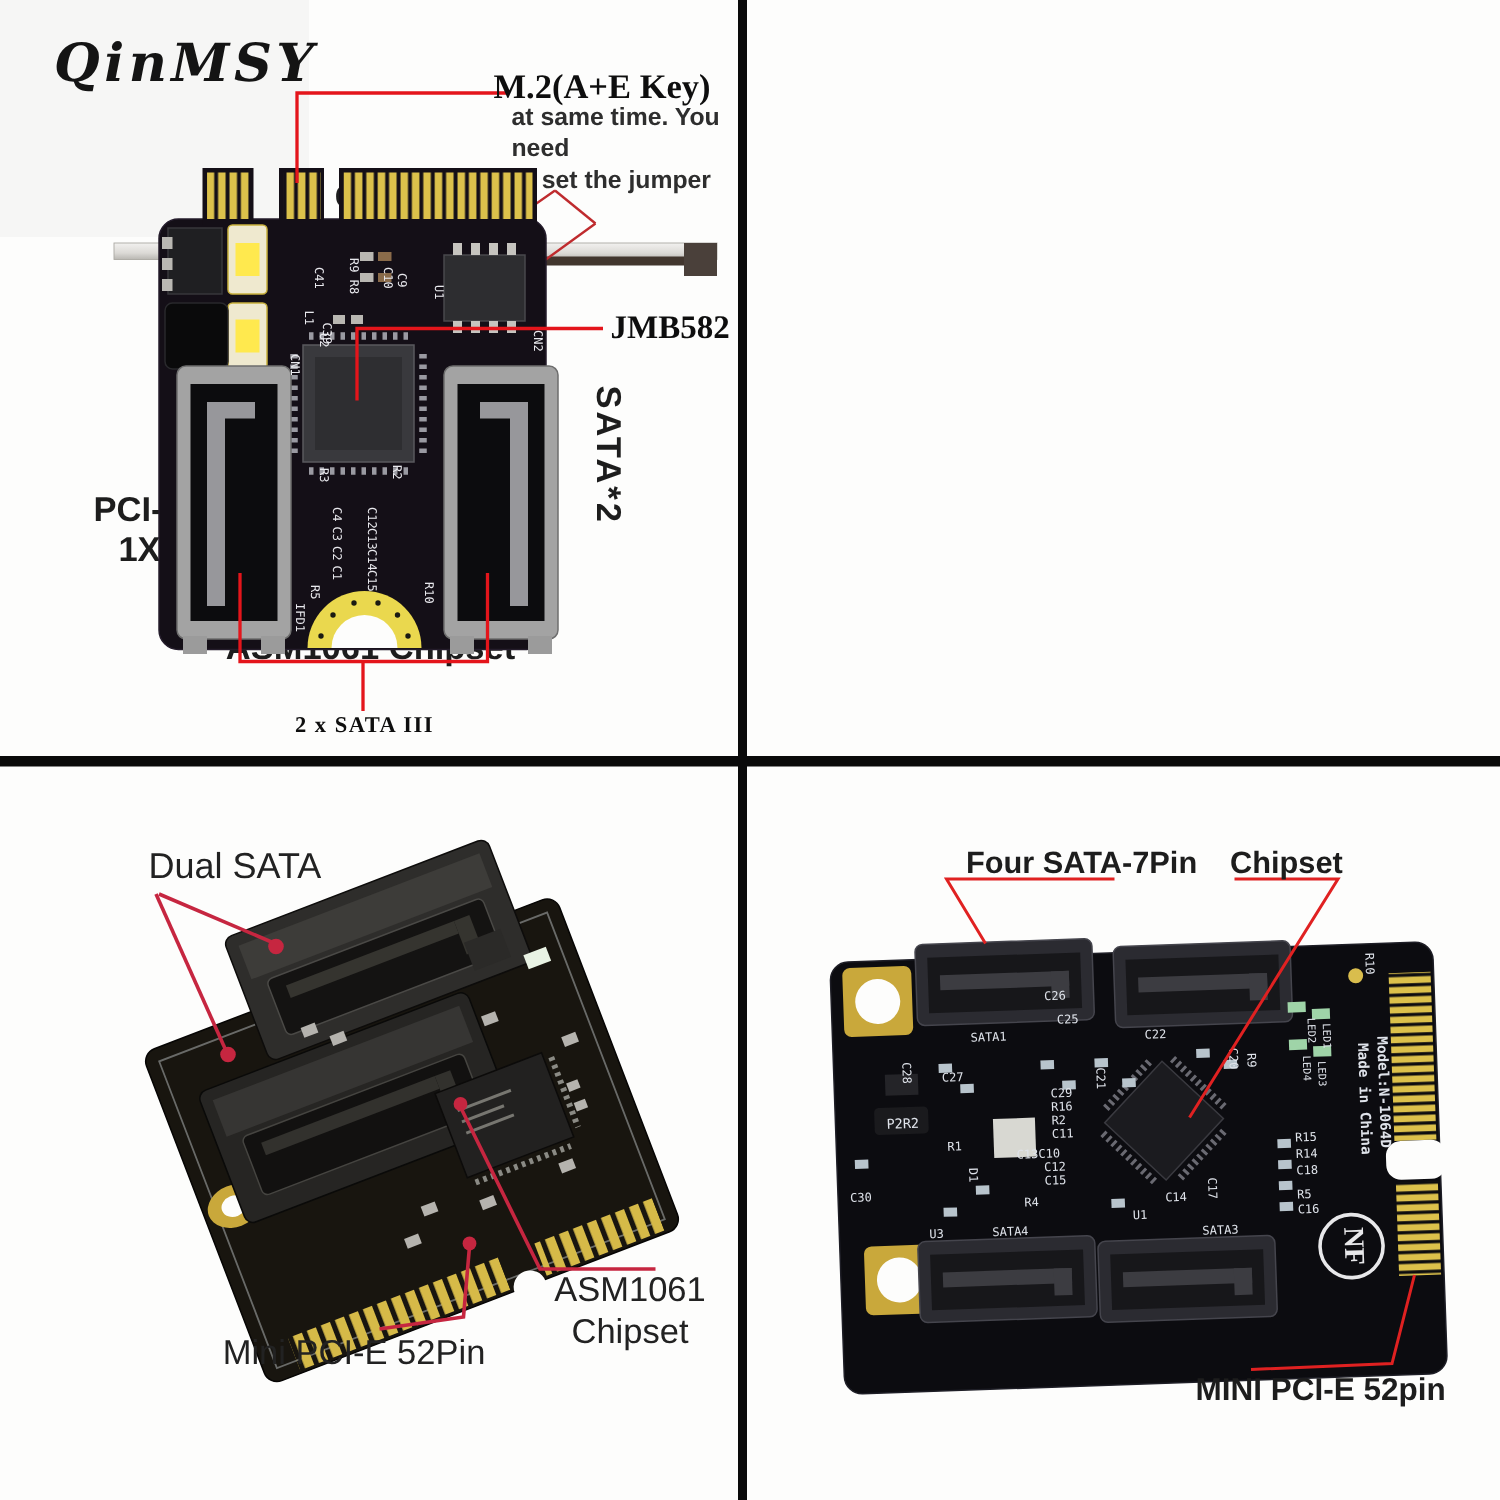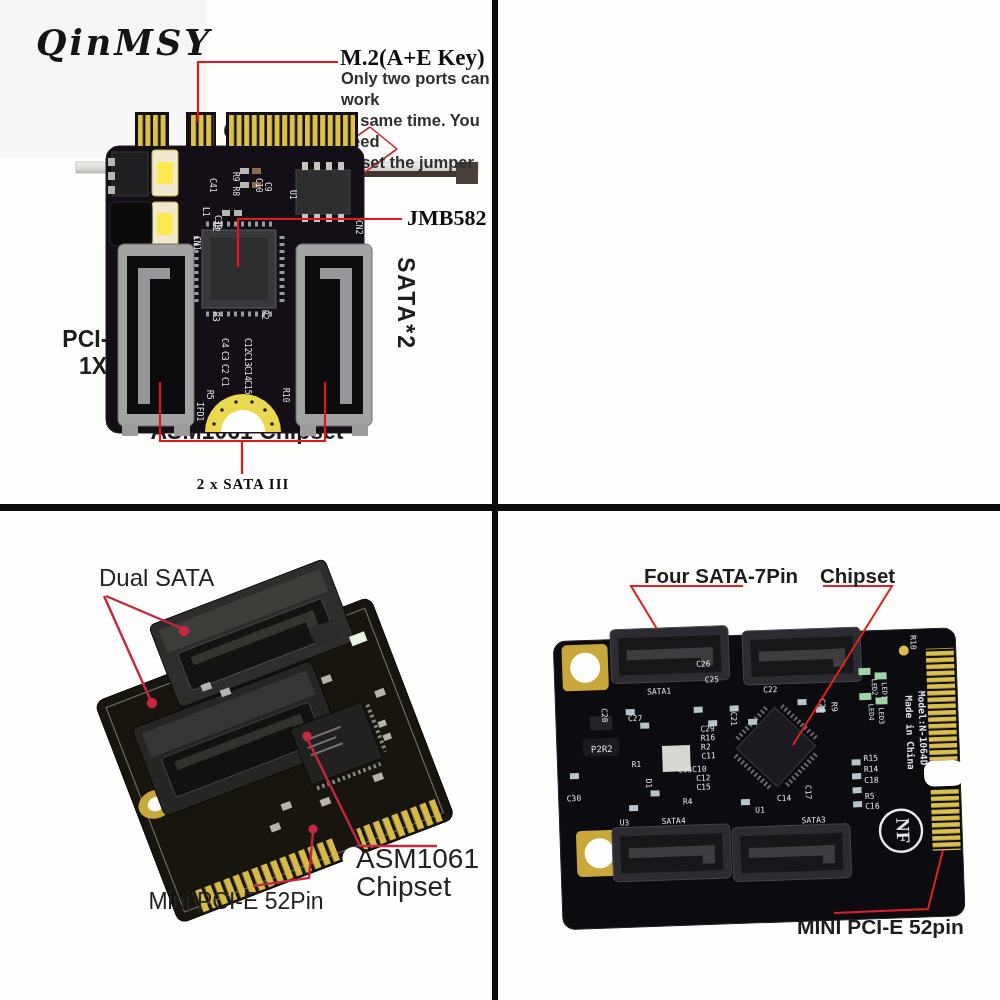--- a/index.html
+++ b/index.html
@@ -19,25 +19,25 @@
   .lbl-sans{font-family:"Liberation Sans",sans-serif;font-weight:400;color:#222;}
   .lbl-serif-bold{font-family:"Liberation Serif",serif;font-weight:bold;color:#0e0e0e;}
   #brand{left:36px;top:22px;font-family:"DejaVu Serif",serif;font-style:italic;font-weight:bold;
          font-size:35px;letter-spacing:3px;color:#141414;}
   #note{left:341px;top:68px;width:156px;font-size:16.5px;line-height:21px;color:#2e2e2e;}
   #esata-label{left:223px;top:114px;font-size:27px;letter-spacing:1px;}
   #pcie-label{left:56px;top:326px;width:74px;text-align:center;font-size:23px;line-height:27px;}
   #sata2-label{left:392px;top:257px;font-size:23px;letter-spacing:2px;
                writing-mode:vertical-rl;text-orientation:mixed;}
   #asm-tl-label{left:116px;top:418px;width:262px;text-align:center;font-size:23px;}
-  #m2-label{left:340px;top:45px;font-size:23px;}
+  #m2-label{left:329px;top:45px;font-size:23px;}
   #jmb-label{left:407px;top:205px;font-size:22px;}
   #sata3-label{left:163px;top:476px;width:160px;text-align:center;font-size:15px;letter-spacing:1px;}
   #dual-label{left:99px;top:59px;font-size:24px;}
-  #asm-bl-label{left:356px;top:340px;width:128px;text-align:left;font-size:28px;line-height:28px;}
+  #asm-bl-label{left:356px;top:340px;width:128px;text-align:center;font-size:23px;line-height:28px;}
   #mini-bl-label{left:146px;top:382px;width:180px;text-align:center;font-size:23px;line-height:28px;}
   #four-label{left:128px;top:59px;font-size:20.5px;margin-left:16px;}
   #chipset-br-label{left:320px;top:59px;font-size:20.5px;}
   #mini-br-label{left:297px;top:410px;font-size:21px;}
   .bgtint{position:absolute;left:0;top:0;width:206px;height:158px;background:#f1f0ee;opacity:.55;}
 </style>
 </head>
 <body>
 
 <div id="stage">
@@ -169,21 +169,20 @@
 
       <g stroke="#bf2b2e" stroke-width="1.6" fill="none">
         <path d="M370,127 L290,183 L306,199 L243,245"></path>
         <path d="M397,149 L317,207 L301,191 L248,249"></path>
         <path d="M370,127 L397,149"></path>
       </g>
     </svg>
 
     <div class="abs" id="brand">QinMSY</div>
     <div class="abs lbl-sans-bold" id="note">
-      <div>Only two ports can work</div>
       <div>at same time. You need</div>
       <div>to set the jumper</div>
     </div>
     <div class="abs lbl-sans-bold" id="esata-label">eSATA*2</div>
     <div class="abs lbl-sans-bold" id="pcie-label">
       <div>PCI-E</div>
       <div>1X</div>
     </div>
     <div class="abs lbl-sans-bold" id="sata2-label">SATA*2</div>
     <div class="abs lbl-sans-bold" id="asm-tl-label">ASM1061 Chipset</div>

